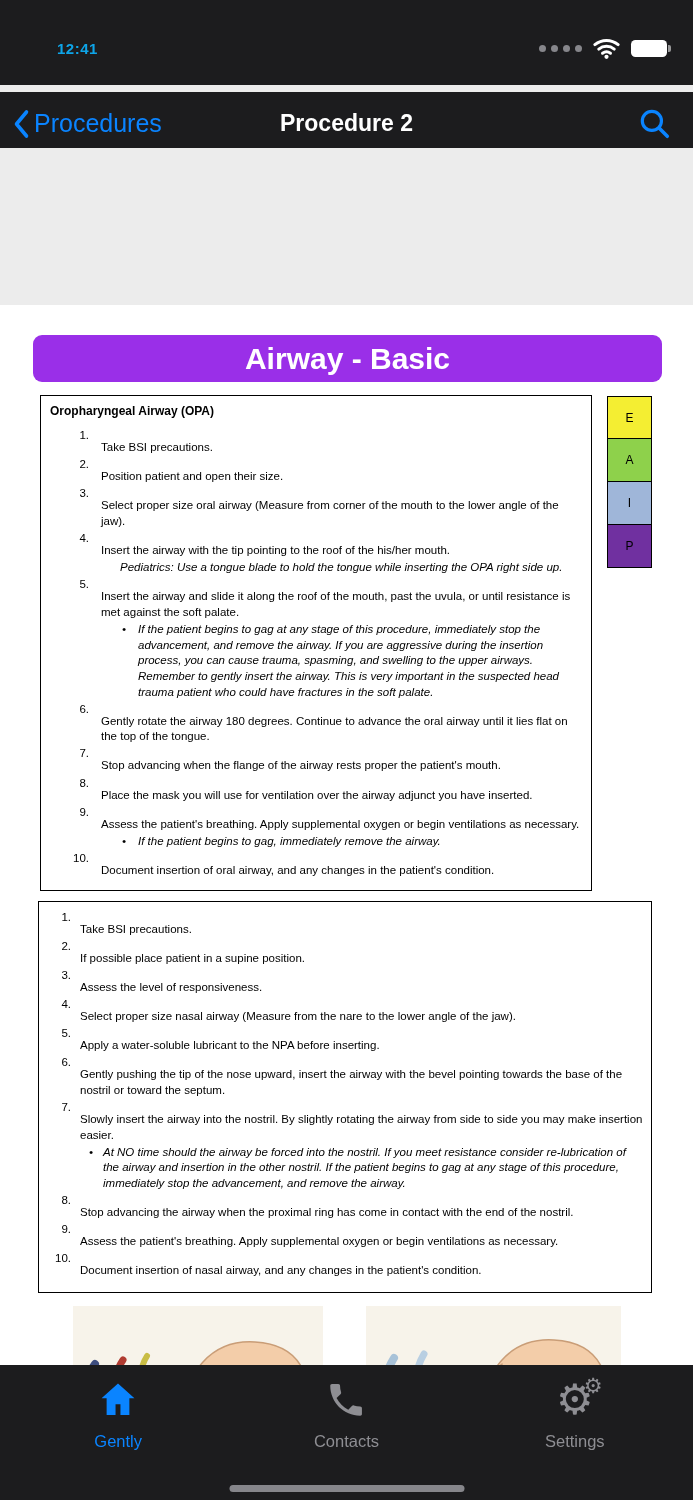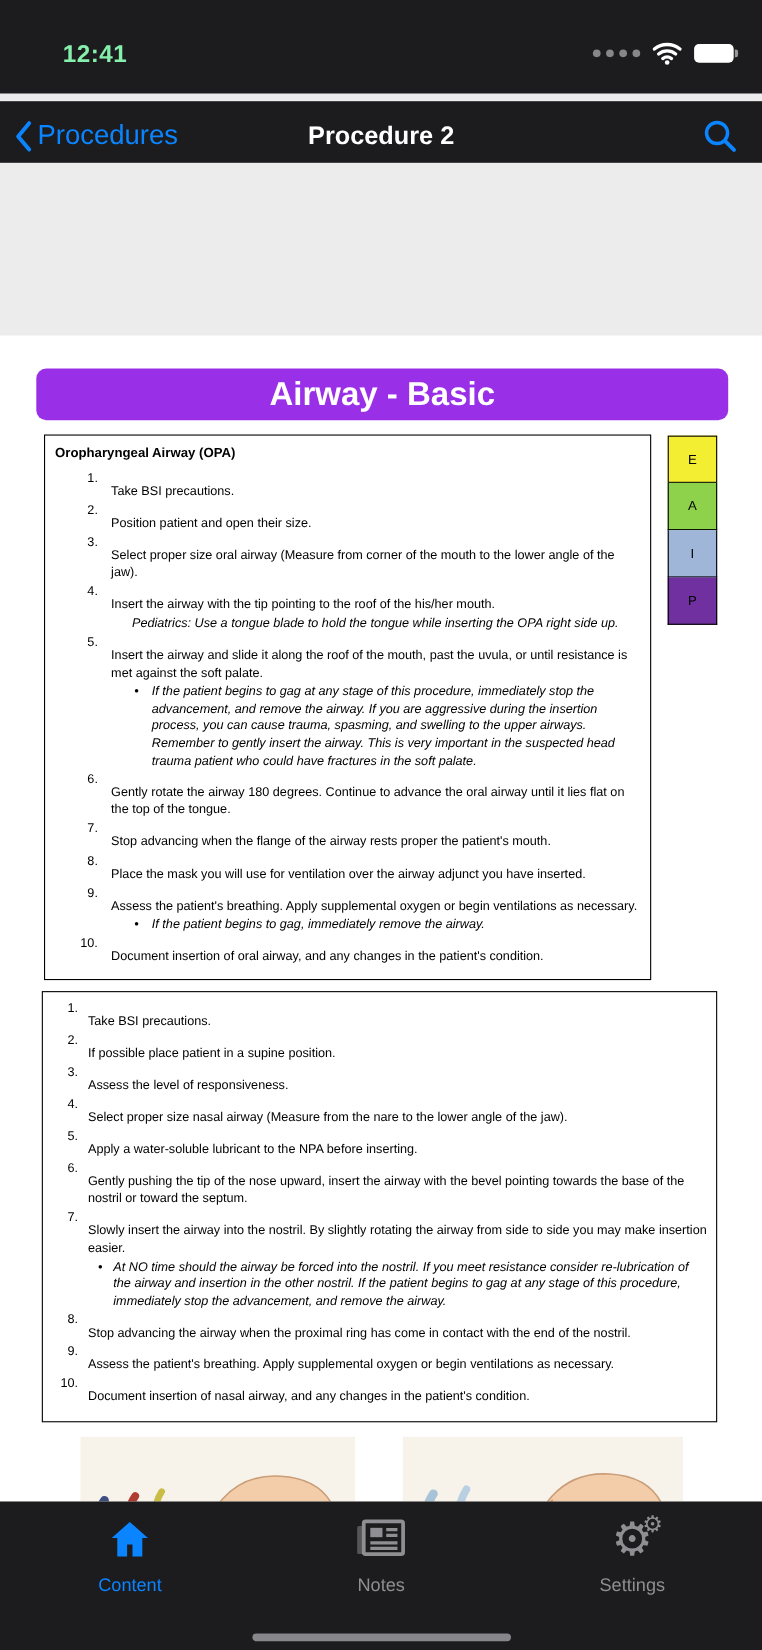--- a/index.html
+++ b/index.html
@@ -2,21 +2,21 @@
 <html><head>
 <meta charset="utf-8">
 <style>
   * { box-sizing: border-box; }
   body { margin: 0; background: #000; font-family: "Liberation Sans", sans-serif; }
   .screen { position: relative; width: 693px; height: 1500px; background: #ececec; overflow: hidden; margin: 0 auto; }
 
   
   .statusbar { position: absolute; top: 0; left: 0; right: 0; height: 85px;
     background: #1c1c1e; display: flex; align-items: center; padding: 12px 26px 0 57px; }
-  .time { color: #86efac; font-size: 22px; font-weight: 700; letter-spacing: .5px; }
+  .time { color: #0ea5e9; font-size: 15px; font-weight: 700; letter-spacing: .5px; }
   .sicons { margin-left: auto; display: flex; align-items: center; gap: 11px; }
   .dots { display: flex; gap: 5px; align-items: center; }
   .dots i { width: 7px; height: 7px; border-radius: 50%; background: #86868b; display: block; }
   .batt { position: relative; width: 36px; height: 17px; background: #fff; border-radius: 4.5px; }
   .batt .nub { position: absolute; right: -4px; top: 5px; width: 3px; height: 7px; background: rgba(255,255,255,.55); border-radius: 0 2px 2px 0; }
 
   .navbar { position: absolute; top: 92px; left: 0; right: 0; height: 63px; background: #1c1c1e; }
   .back { position: absolute; left: 12px; top: 0; height: 63px; display: flex; align-items: center; gap: 3px; color: #0a84ff; font-size: 25px; cursor: pointer; }
   .navtitle { position: absolute; left: 0; right: 0; top: 0; height: 63px; display: flex; align-items: center; justify-content: center; color: #fff; font-size: 23px; font-weight: 700; pointer-events: none; }
   .searchbtn { position: absolute; right: 22px; top: 14px; cursor: pointer; }
@@ -310,35 +310,29 @@
     </div>
   </main>
 
   <nav class="tabbar">
     <div class="tab active">
       <span class="icn">
         <svg viewBox="0 0 24 24" width="44" height="42" fill="currentColor">
           <path d="M12 2.6 2.6 11h2.9v9.6h5.1v-6.2h2.8v6.2h5.1V11h2.9z"></path>
         </svg>
       </span>
-      <span class="lbl">Content</span>
+      <span class="lbl">Gently</span>
     </div>
     <div class="tab">
       <span class="icn">
-        <svg viewBox="0 0 27 22" width="46" height="40">
-          <rect x="1" y="3.5" width="20" height="15" rx="1" fill="currentColor" opacity=".5"></rect>
-          <rect x="4.5" y="1" width="21" height="17.5" rx="1" fill="#1c1c1e" stroke="currentColor" stroke-width="2"></rect>
-          <rect x="8" y="4.5" width="6.5" height="5" fill="currentColor"></rect>
-          <line x1="16.5" y1="5.5" x2="22.5" y2="5.5" stroke="currentColor" stroke-width="1.7"></line>
-          <line x1="16.5" y1="8.5" x2="22.5" y2="8.5" stroke="currentColor" stroke-width="1.7"></line>
-          <line x1="8" y1="12.5" x2="22.5" y2="12.5" stroke="currentColor" stroke-width="1.7"></line>
-          <line x1="8" y1="15.5" x2="22.5" y2="15.5" stroke="currentColor" stroke-width="1.7"></line>
+        <svg viewBox="0 0 24 24" width="42" height="42" fill="currentColor">
+          <path d="M6.6 10.8c1.5 2.9 3.8 5.2 6.7 6.7l2.2-2.2c.3-.3.7-.4 1-.2 1.1.4 2.4.6 3.6.6.6 0 1 .4 1 1V20c0 .6-.4 1-1 1C10.7 21 3 13.3 3 3.9c0-.6.4-1 1-1h3.6c.6 0 1 .4 1 1 0 1.3.2 2.5.6 3.6.1.4 0 .7-.2 1z"></path>
         </svg>
       </span>
-      <span class="lbl">Notes</span>
+      <span class="lbl">Contacts</span>
     </div>
     <div class="tab">
       <span class="icn">
         <span class="gear-glyph">⚙</span>
           <span class="gear-small">⚙</span>
       </span>
       <span class="lbl">Settings</span>
     </div>
     <div class="homebar"></div>
   </nav>

